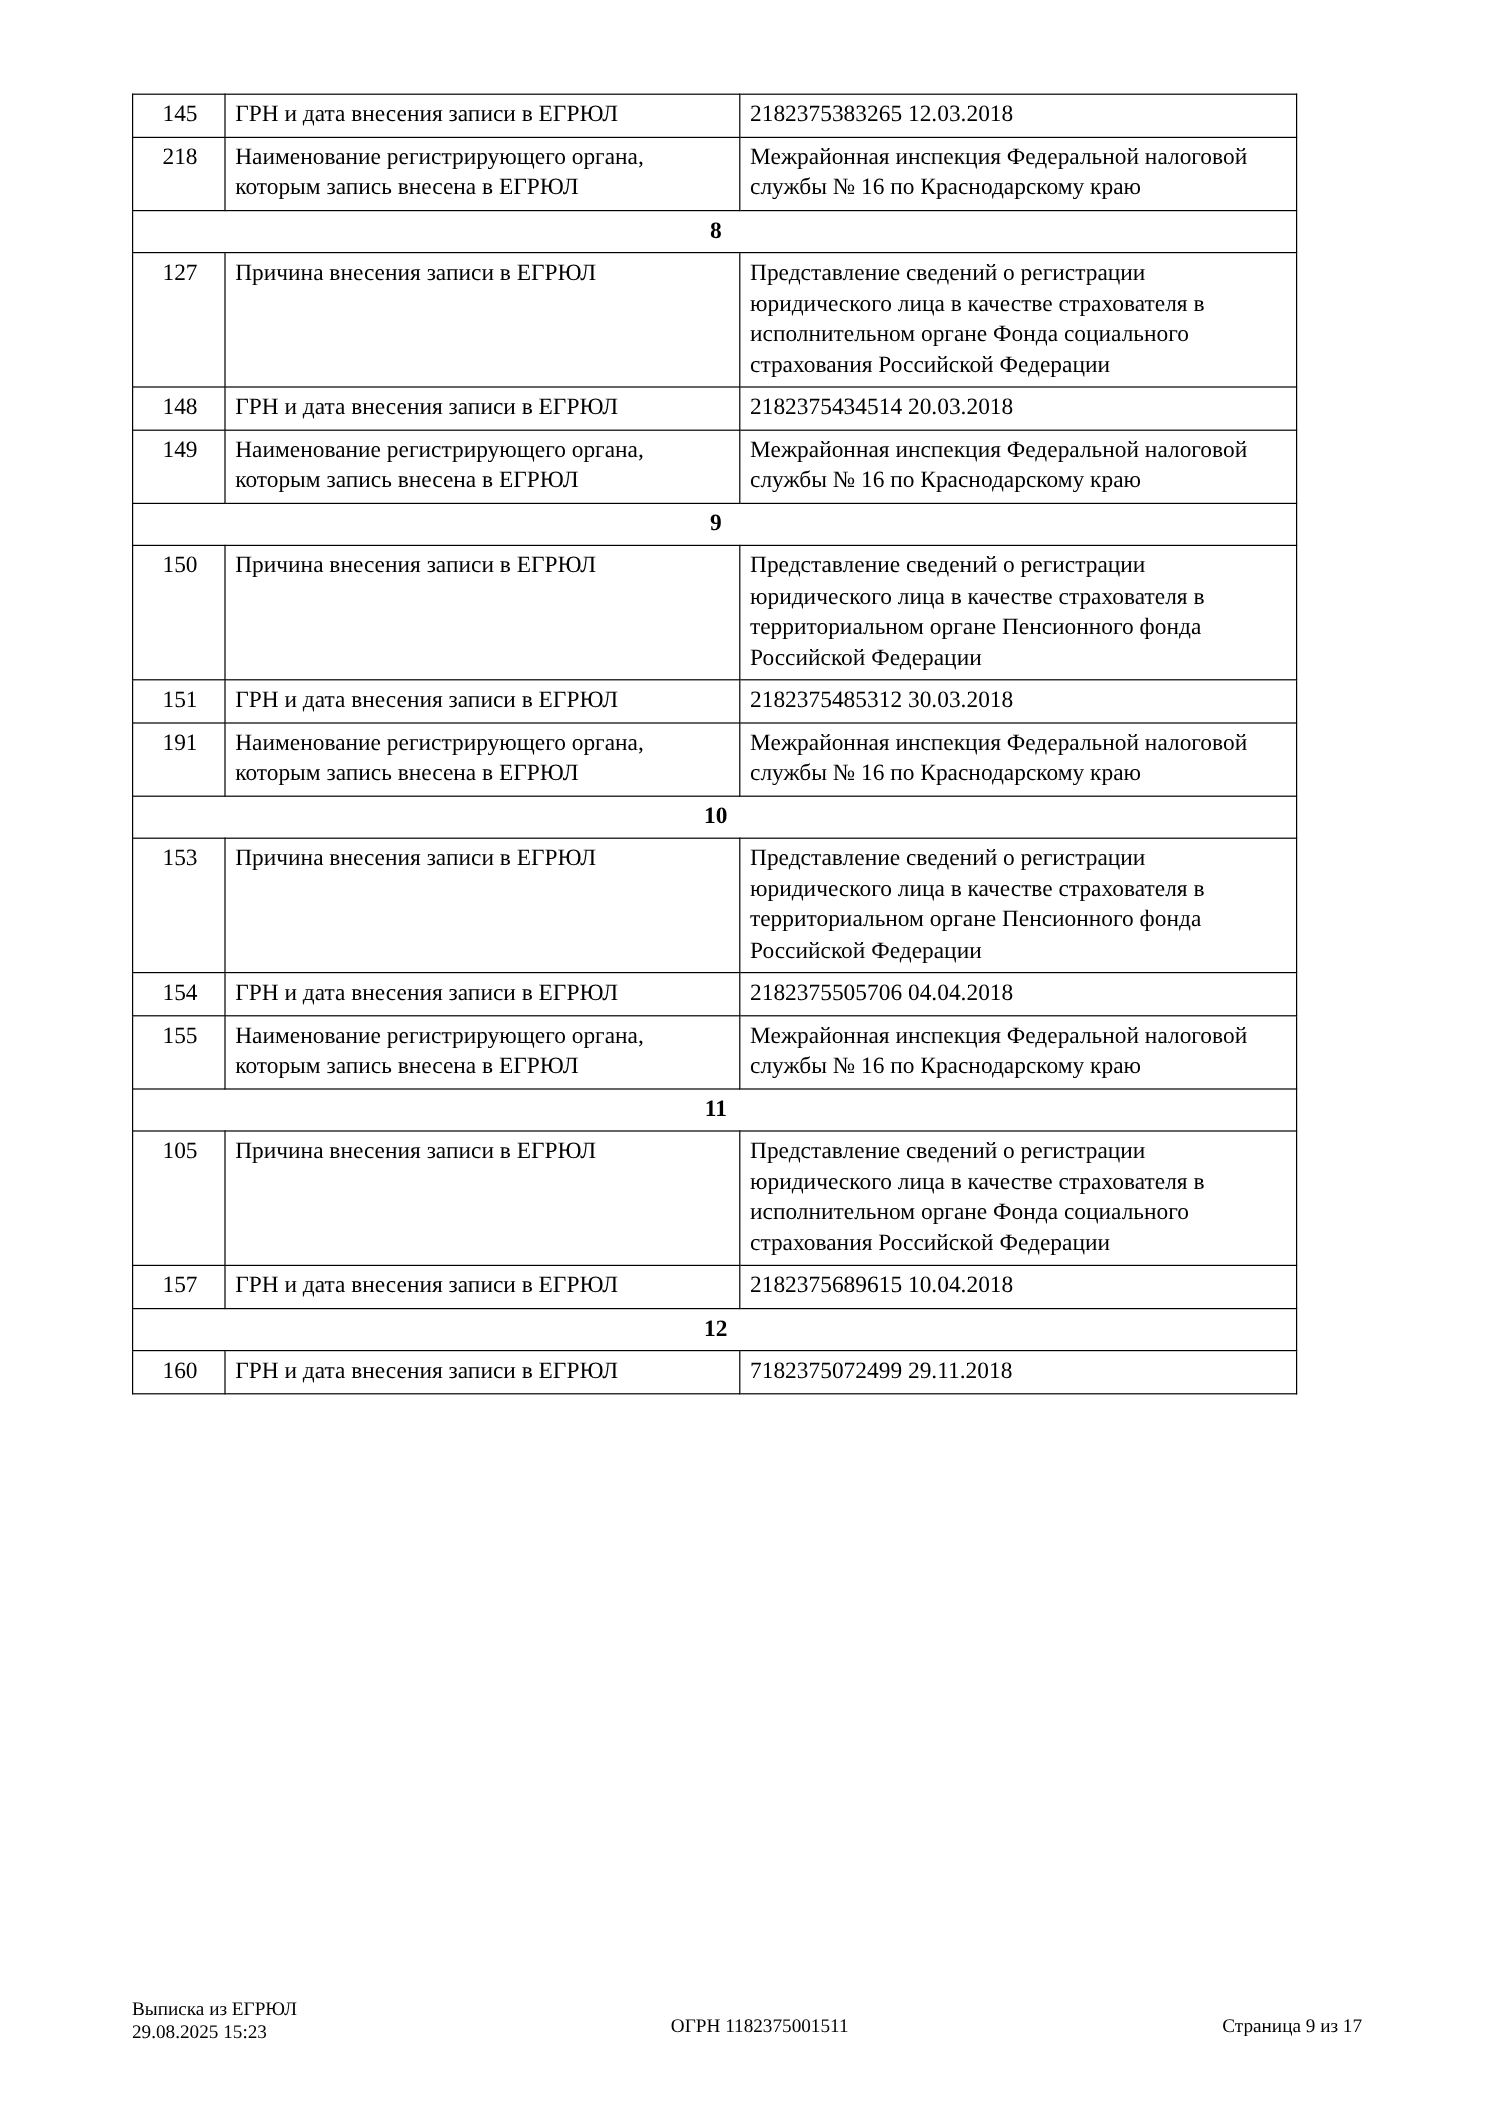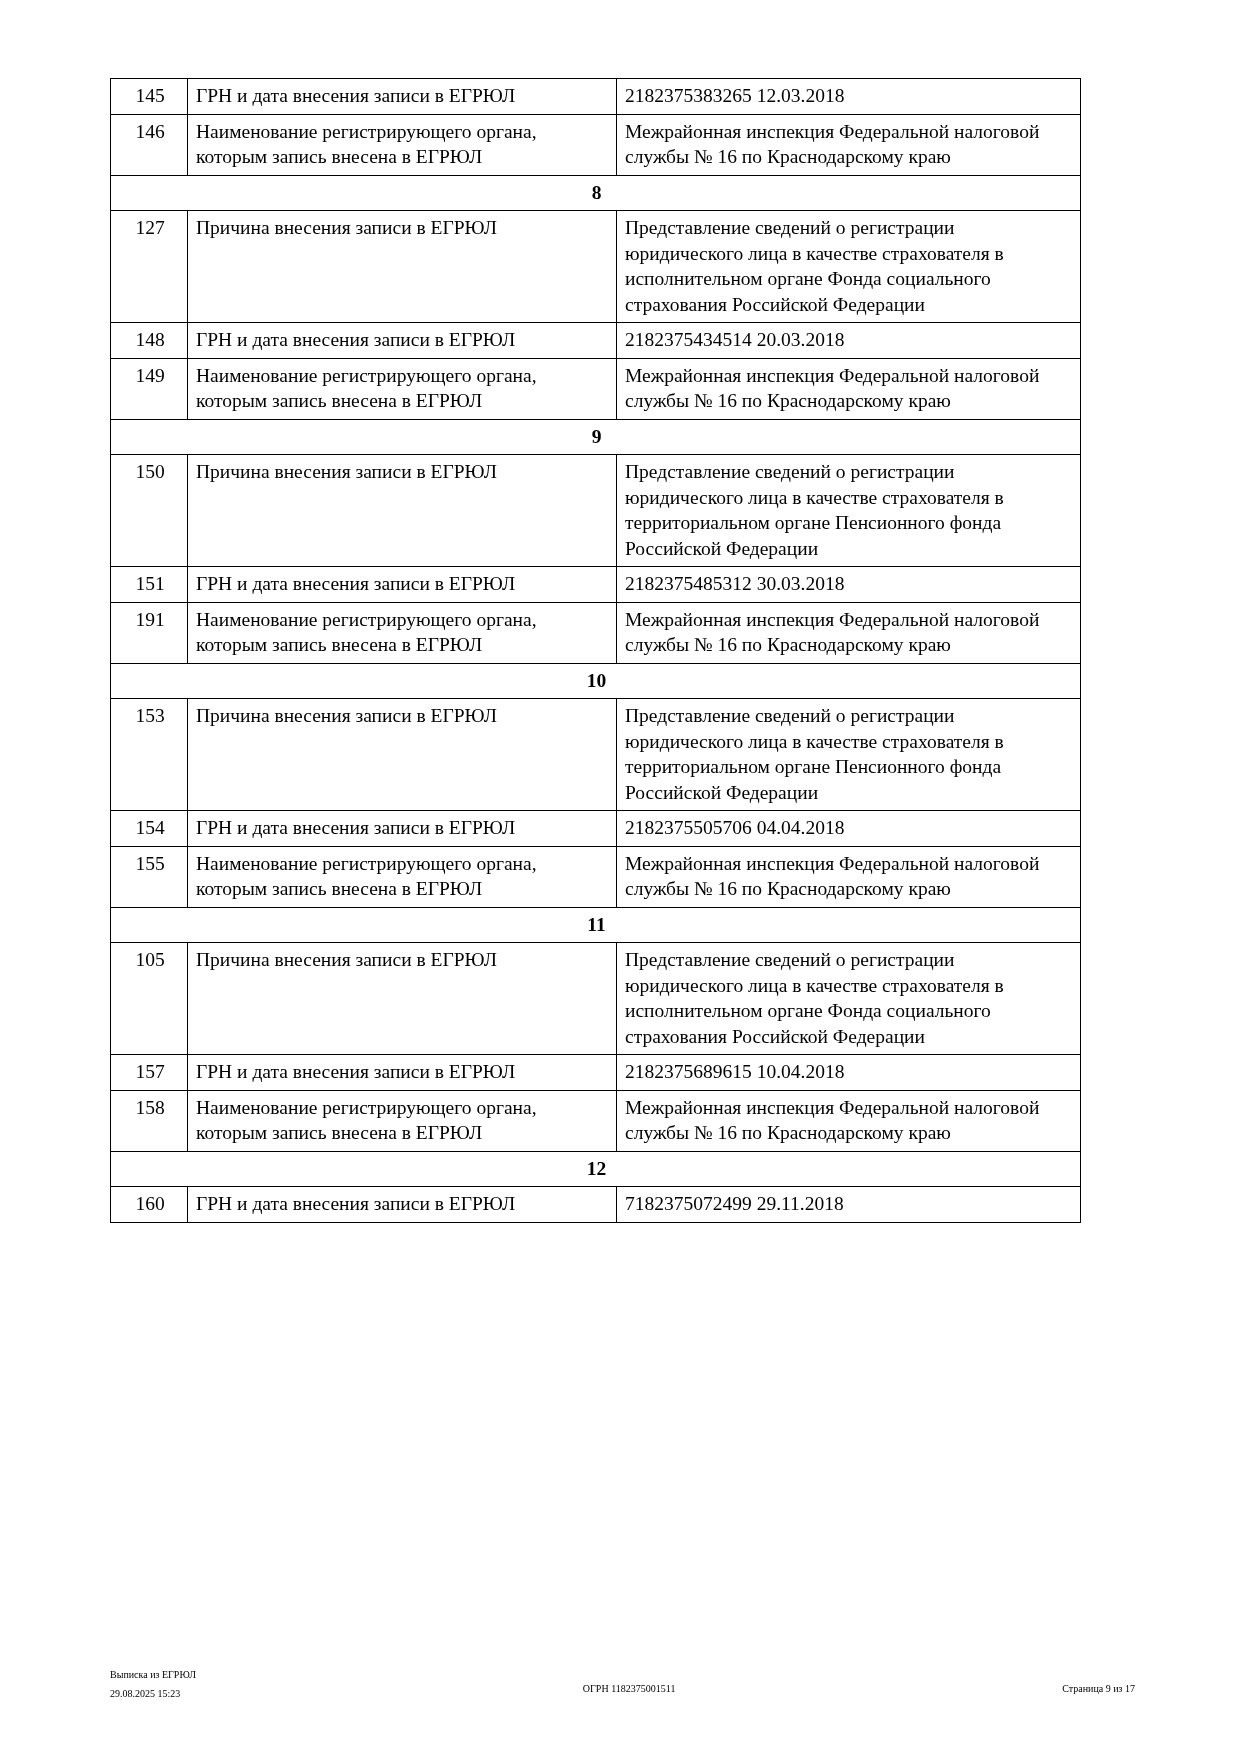--- a/index.html
+++ b/index.html
@@ -48,21 +48,21 @@
   td.section {
     text-align: center;
     font-weight: bold;
     padding: 3px 0 4px 0;
   }
   .footer {
     position: absolute;
     left: 110px;
     right: 105px;
     bottom: 52px;
-    font-size: 10px;
+    font-size: 16px;
     line-height: 19px;
     font-family: "Liberation Serif", serif;
   }
   .footer-row {
     display: flex;
     justify-content: space-between;
     align-items: flex-start;
   }
   .footer-left {
     text-align: left;
@@ -85,21 +85,21 @@
 
   <table class="egrul">
     <tbody>
         <tr>
           <td class="num">145</td>
           <td class="label">ГРН и дата внесения записи в ЕГРЮЛ</td>
           <td class="value">2182375383265
 12.03.2018</td>
         </tr>
         <tr>
-          <td class="num">146</td>
+          <td class="num">218</td>
           <td class="label">Наименование регистрирующего органа, которым запись внесена в ЕГРЮЛ</td>
           <td class="value">Межрайонная инспекция Федеральной налоговой службы № 16 по Краснодарскому краю</td>
         </tr>
         <tr>
           <td class="section" colspan="3">8</td>
         </tr>
         <tr>
           <td class="num">127</td>
           <td class="label">Причина внесения записи в ЕГРЮЛ</td>
           <td class="value">Представление сведений о регистрации юридического лица в качестве страхователя в исполнительном органе Фонда социального страхования Российской Федерации</td>
@@ -161,25 +161,20 @@
           <td class="label">Причина внесения записи в ЕГРЮЛ</td>
           <td class="value">Представление сведений о регистрации юридического лица в качестве страхователя в исполнительном органе Фонда социального страхования Российской Федерации</td>
         </tr>
         <tr>
           <td class="num">157</td>
           <td class="label">ГРН и дата внесения записи в ЕГРЮЛ</td>
           <td class="value">2182375689615
 10.04.2018</td>
         </tr>
         <tr>
-          <td class="num">158</td>
-          <td class="label">Наименование регистрирующего органа, которым запись внесена в ЕГРЮЛ</td>
-          <td class="value">Межрайонная инспекция Федеральной налоговой службы № 16 по Краснодарскому краю</td>
-        </tr>
-        <tr>
           <td class="section" colspan="3">12</td>
         </tr>
         <tr>
           <td class="num">160</td>
           <td class="label">ГРН и дата внесения записи в ЕГРЮЛ</td>
           <td class="value">7182375072499
 29.11.2018</td>
         </tr>
       </tbody>
   </table>

